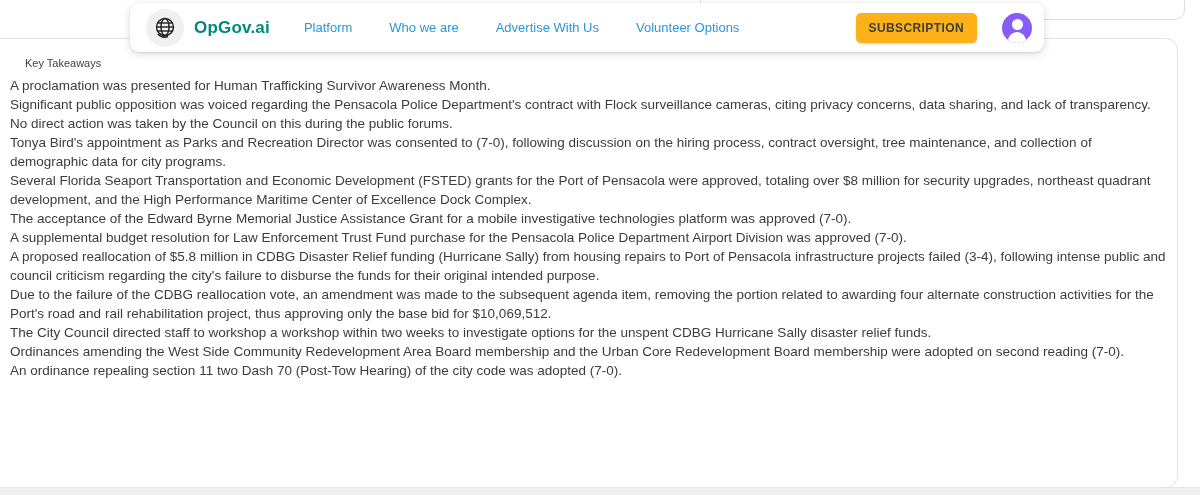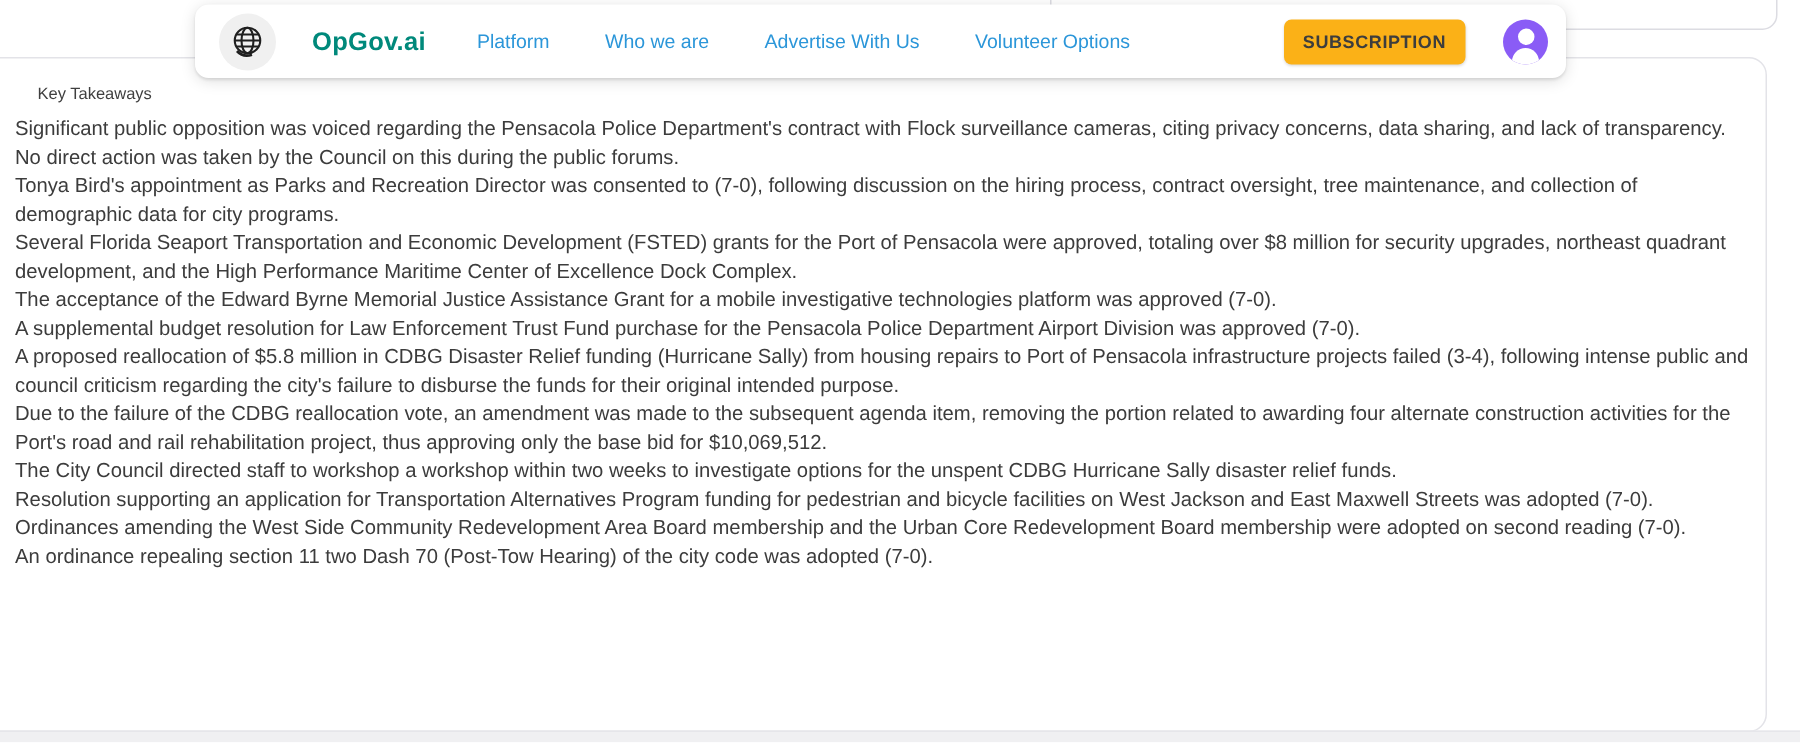--- a/index.html
+++ b/index.html
@@ -61,21 +61,21 @@
     width: 38px; height: 38px;
     border-radius: 50%;
     background: #f0f0f0;
     display: flex; align-items: center; justify-content: center;
     flex: 0 0 auto;
   }
   .brand {
     font-size: 17px;
     font-weight: bold;
     color: #00897B;
-    margin-left: 24px;
+    margin-left: 10px;
     margin-right: 34px;
     letter-spacing: 0.2px;
     cursor: pointer;
   }
   .nav-links { display: flex; align-items: center; gap: 37px; }
   .nav-link {
     font-size: 13px;
     color: #2b96d9;
     text-decoration: none;
     cursor: pointer;
@@ -176,28 +176,28 @@
       <div class="avatar">
         <span class="head"></span>
         <span class="shoulders"></span>
       </div>
     </div>
   </div>
 
   <div class="content-heading">Key Takeaways</div>
 
   <div class="takeaways">
+    <p>A proclamation was presented for Human Trafficking Survivor Awareness Month.</p>
     <p>Significant public opposition was voiced regarding the Pensacola Police Department's contract with Flock surveillance cameras, citing privacy concerns, data sharing, and lack of transparency. No direct action was taken by the Council on this during the public forums.</p>
     <p>Tonya Bird's appointment as Parks and Recreation Director was consented to (7-0), following discussion on the hiring process, contract oversight, tree maintenance, and collection of demographic data for city programs.</p>
     <p>Several Florida Seaport Transportation and Economic Development (FSTED) grants for the Port of Pensacola were approved, totaling over $8 million for security upgrades, northeast quadrant development, and the High Performance Maritime Center of Excellence Dock Complex.</p>
     <p>The acceptance of the Edward Byrne Memorial Justice Assistance Grant for a mobile investigative technologies platform was approved (7-0).</p>
     <p>A supplemental budget resolution for Law Enforcement Trust Fund purchase for the Pensacola Police Department Airport Division was approved (7-0).</p>
     <p>A proposed reallocation of $5.8 million in CDBG Disaster Relief funding (Hurricane Sally) from housing repairs to Port of Pensacola infrastructure projects failed (3-4), following intense public and council criticism regarding the city's failure to disburse the funds for their original intended purpose.</p>
     <p>Due to the failure of the CDBG reallocation vote, an amendment was made to the subsequent agenda item, removing the portion related to awarding four alternate construction activities for the Port's road and rail rehabilitation project, thus approving only the base bid for $10,069,512.</p>
     <p>The City Council directed staff to workshop a workshop within two weeks to investigate options for the unspent CDBG Hurricane Sally disaster relief funds.</p>
-    <p>Resolution supporting an application for Transportation Alternatives Program funding for pedestrian and bicycle facilities on West Jackson and East Maxwell Streets was adopted (7-0).</p>
     <p>Ordinances amending the West Side Community Redevelopment Area Board membership and the Urban Core Redevelopment Board membership were adopted on second reading (7-0).</p>
     <p>An ordinance repealing section 11 two Dash 70 (Post-Tow Hearing) of the city code was adopted (7-0).</p>
   </div>
 
   <div class="bottom-strip"></div>
 
 </div>
 
 </body></html>

